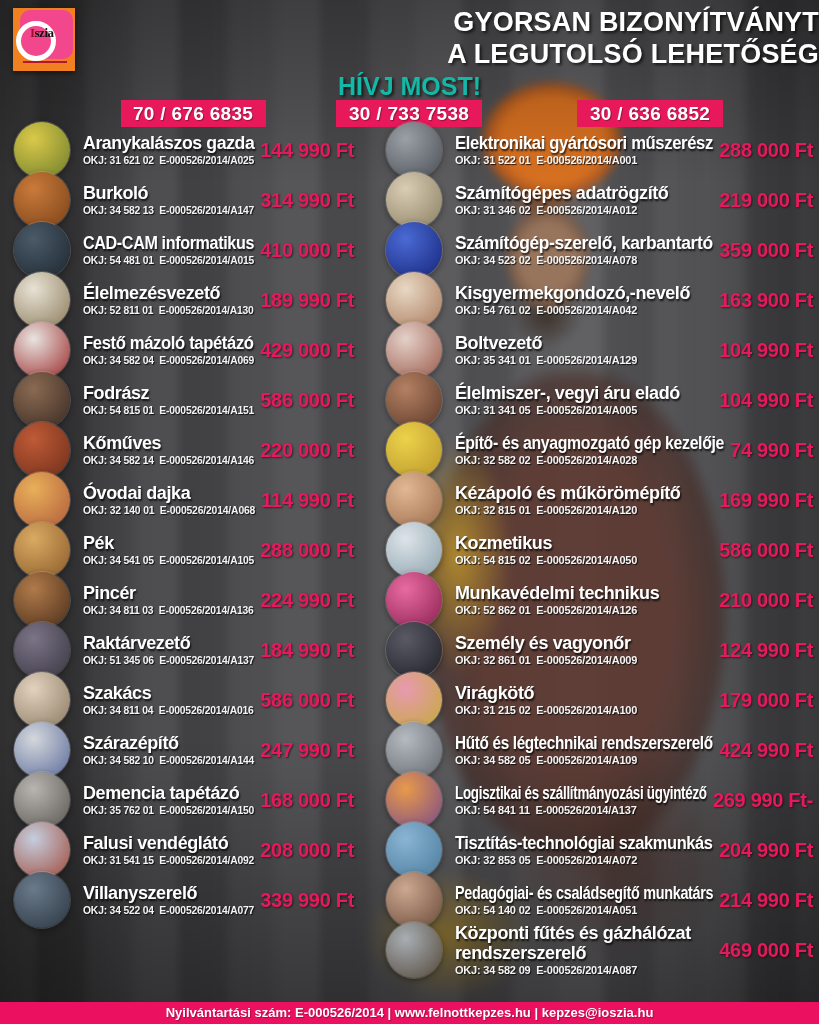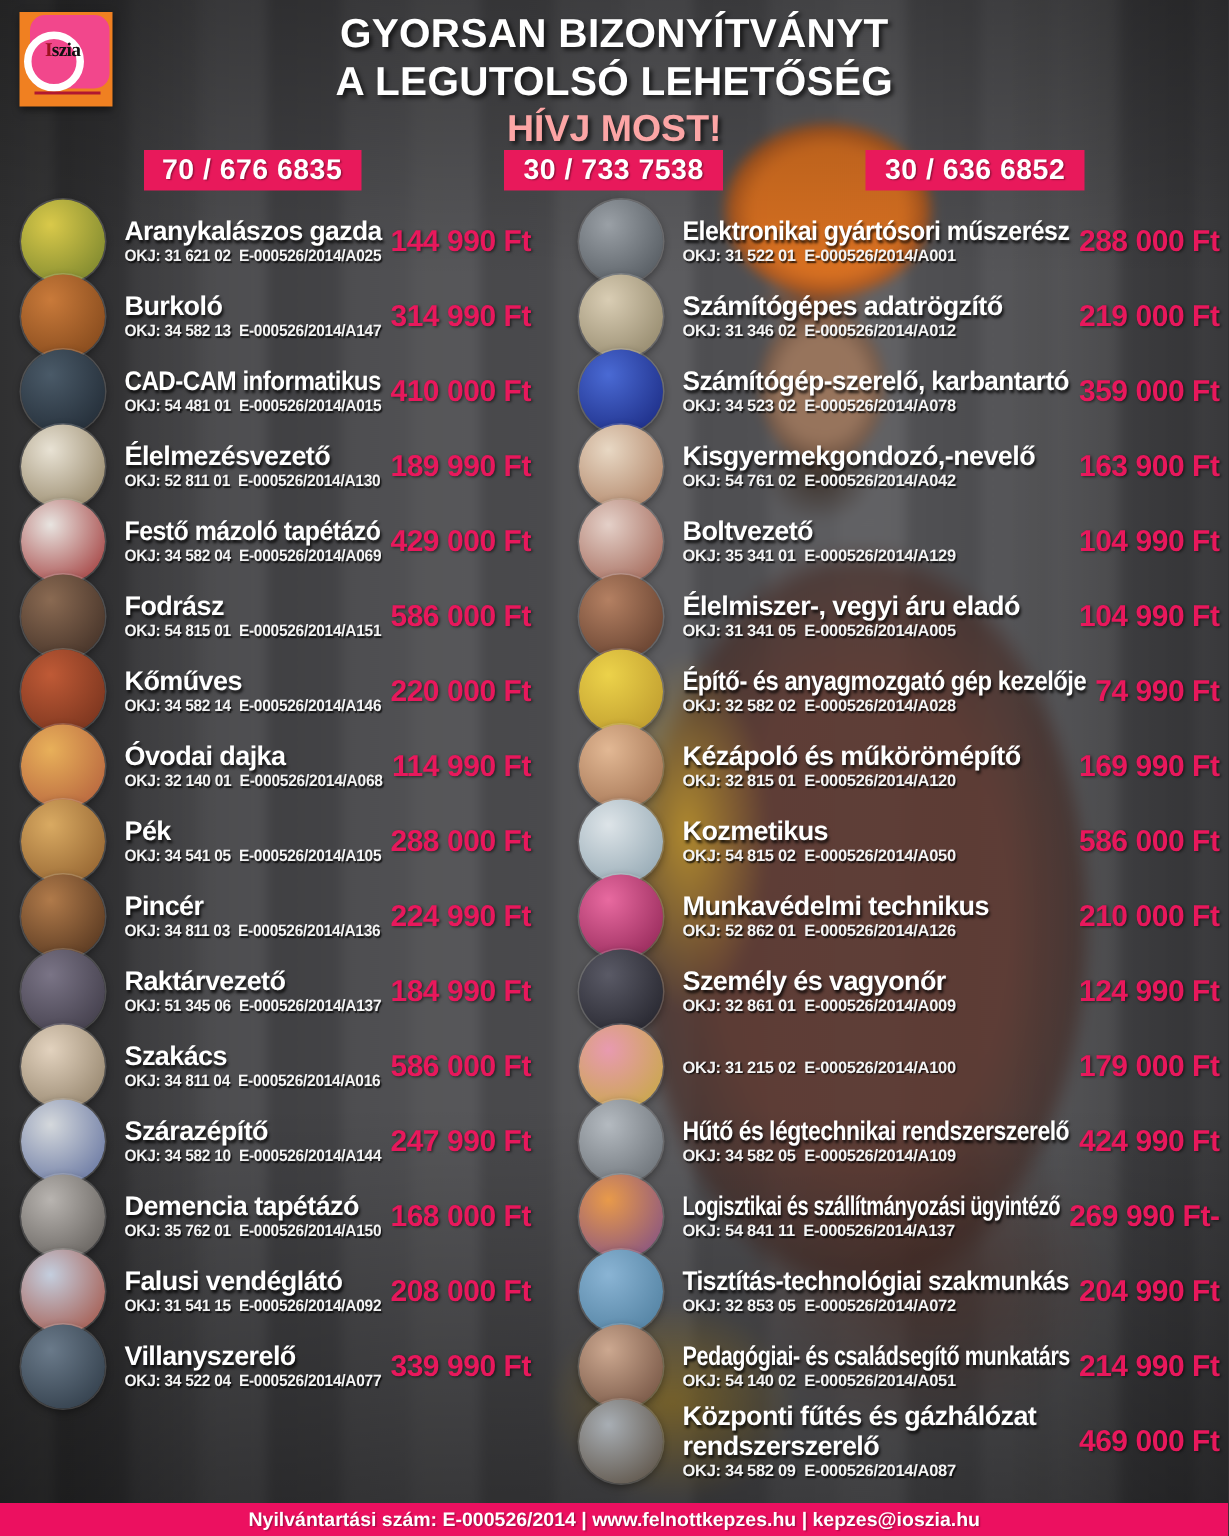--- a/index.html
+++ b/index.html
@@ -29,29 +29,29 @@
       linear-gradient(90deg, rgba(0,0,0,.30), rgba(0,0,0,0) 18%, rgba(0,0,0,0) 82%, rgba(0,0,0,.22));
   }
   
   .logo{position:absolute;left:13px;top:8px;width:62px;height:63px;background:#f08021;box-shadow:0 2px 5px rgba(0,0,0,.5);}
   .logo-pink{position:absolute;left:7px;top:2px;right:2px;bottom:12px;background:#f2478c;border-radius:10px;}
   .logo-ring{position:absolute;left:3px;top:13px;width:30px;height:30px;border:5px solid #fff;border-radius:50%;}
   .logo-text{position:absolute;left:17px;top:17px;font-family:Liberation Serif, serif;font-weight:bold;font-size:13px;color:#101010;letter-spacing:-.5px;}
   .logo-i{color:#9c1220;}
   .logo-subline{position:absolute;left:10px;right:8px;bottom:8px;height:2px;background:#b01830;}
   
-  .headline{position:absolute;top:7px;left:0;right:0;text-align:center;color:#fff;font-weight:bold;
+  .headline{position:absolute;top:7px;left:0;right:0;text-align:right;color:#fff;font-weight:bold;
     font-size:27px;line-height:1.17;letter-spacing:.2px;text-shadow:2px 2px 3px rgba(0,0,0,.65);}
-  .call-now{position:absolute;top:72px;left:0;right:0;text-align:center;color:#fca5a5;font-weight:bold;
+  .call-now{position:absolute;top:72px;left:0;right:0;text-align:center;color:#14b8a6;font-weight:bold;
     font-size:25px;text-shadow:2px 2px 3px rgba(0,0,0,.65);}
   .phone{position:absolute;top:100px;height:27px;line-height:27px;padding:0 13px;background:#e8195b;
     color:#fff;font-weight:bold;font-size:19px;letter-spacing:.3px;text-shadow:1px 1px 1px rgba(0,0,0,.35);}
-  .phone1{left:96px;padding-left:12px;} .phone2{left:336px;} .phone3{left:577px;}
-  
-  .columns{position:absolute;top:136px;left:14px;width:799px;display:flex;}
+  .phone1{left:121px;padding-left:12px;} .phone2{left:336px;} .phone3{left:577px;}
+  
+  .columns{position:absolute;top:125px;left:14px;width:799px;display:flex;}
   .col{display:flex;flex-direction:column;}
   .col-left{width:340px;margin-right:32px;}
   .col-right{width:427px;}
   .row{display:flex;align-items:center;height:50px;position:relative;}
   .avatar{flex:0 0 56px;width:56px;height:56px;border-radius:50%;margin-right:13px;
     box-shadow:0 0 0 1px rgba(255,255,255,.18), 0 2px 6px rgba(0,0,0,.45);}
   .info{flex:1 1 0;min-width:0;display:flex;flex-direction:column;justify-content:center;}
   .name{font-size:18px;font-weight:bold;color:#fff;white-space:pre;line-height:1.08;letter-spacing:-.4px;
     text-shadow:1px 2px 2px rgba(0,0,0,.8);}
   .okj{font-size:11px;font-weight:bold;color:#f4f4f4;white-space:pre;letter-spacing:-.2px;margin-top:1px;
@@ -302,20 +302,21 @@
           <div class="avatar" style="background: radial-gradient(circle at 35% 30%, rgb(90, 90, 102), rgb(30, 30, 38));"></div>
           <div class="info">
             <div class="name">Személy és vagyonőr</div>
             <div class="okj">OKJ: 32 861 01  E-000526/2014/A009</div>
           </div>
           <div class="price">124 990 Ft</div>
         </div>
         <div class="row">
           <div class="avatar" style="background: radial-gradient(circle at 35% 30%, rgb(232, 154, 176), rgb(196, 170, 58));"></div>
           <div class="info">
+            <div class="name">Virágkötő</div>
             <div class="okj">OKJ: 31 215 02  E-000526/2014/A100</div>
           </div>
           <div class="price">179 000 Ft</div>
         </div>
         <div class="row">
           <div class="avatar" style="background: radial-gradient(circle at 35% 30%, rgb(180, 186, 192), rgb(98, 104, 110));"></div>
           <div class="info">
             <div class="name" style="transform-origin: left center; transform: scaleX(0.851485);">Hűtő és légtechnikai rendszerszerelő</div>
             <div class="okj">OKJ: 34 582 05  E-000526/2014/A109</div>
           </div>

